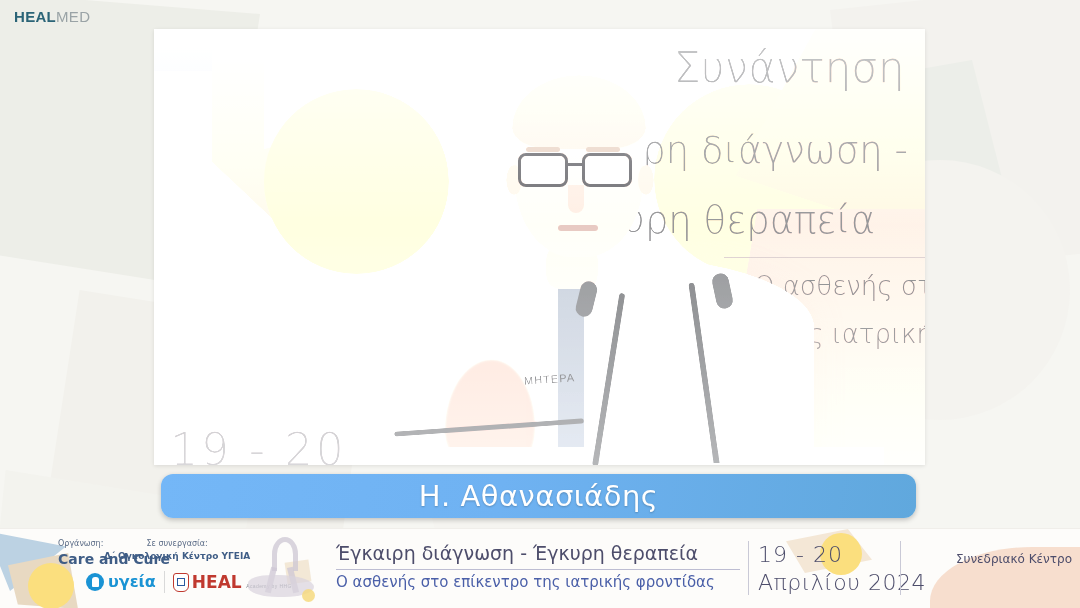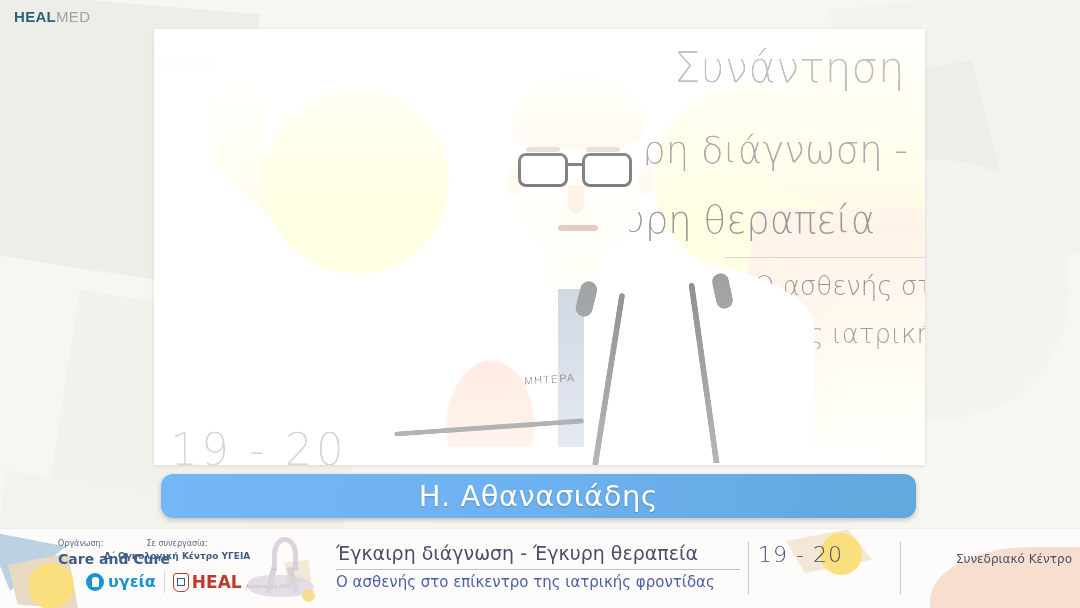--- a/index.html
+++ b/index.html
@@ -391,20 +391,21 @@
 
     <div class="f-title">
       <div class="t1">Έγκαιρη διάγνωση - Έγκυρη θεραπεία</div>
       <div class="rule"></div>
       <div class="t2">Ο ασθενής στο επίκεντρο της ιατρικής φροντίδας</div>
     </div>
 
     <div class="f-div a"></div>
     <div class="f-date">
       <div class="d1">19 - 20</div>
+      <div class="d2">Απριλίου 2024</div>
     </div>
 
     <div class="f-div b"></div>
     <div class="f-venue">
       <div class="v1">Συνεδριακό Κέντρο</div>
     </div>
   </div>
 
 </div>
 

